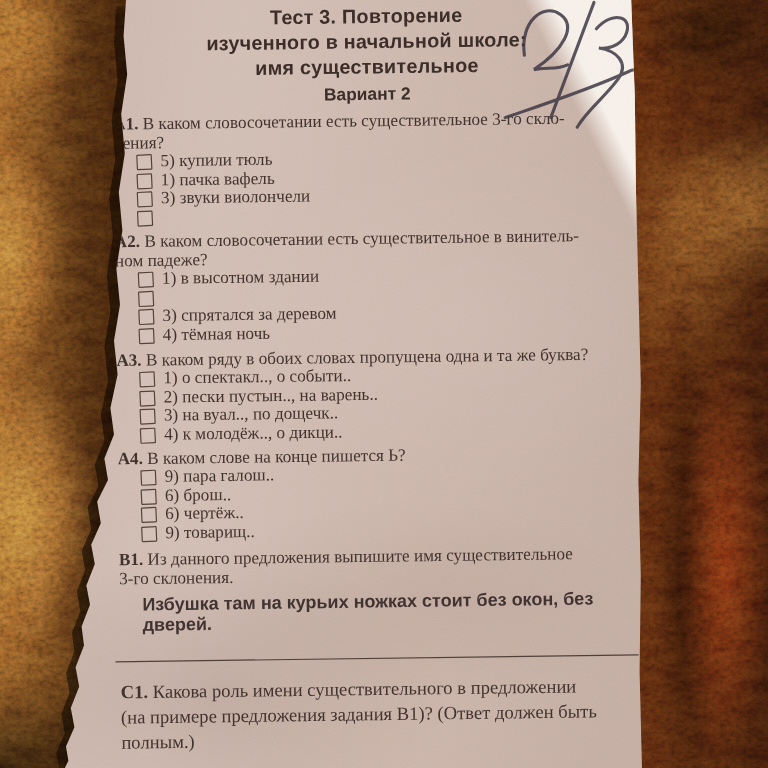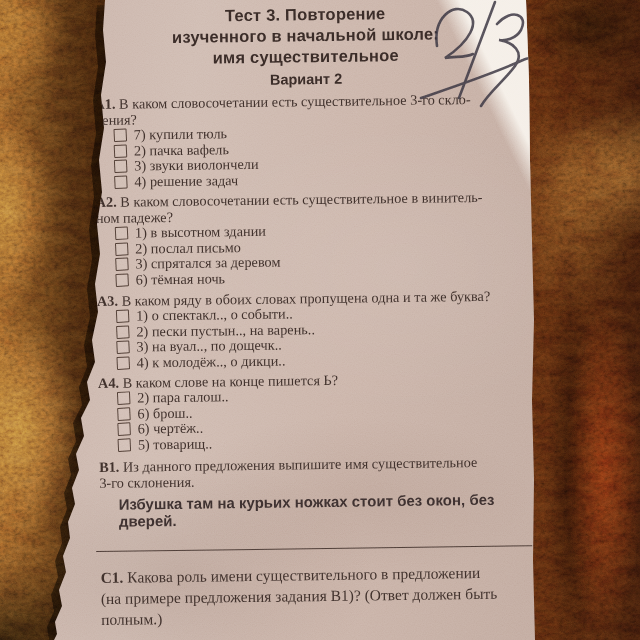--- a/index.html
+++ b/index.html
@@ -127,57 +127,55 @@
       <div class="variant">Вариант 2</div>
 
       <div class="q">
         <div class="q-header">
           <span class="qid">А1.</span>
           <span>В каком словосочетании есть существительное 3-го скло-</span><br>
           <span>нения?</span>
         </div>
         <div class="opt">
             <span class="box"></span>
-            <span>7) купили тюль</span>
-          </div>
-        <div class="opt">
-            <span class="box"></span>
-            <span>2) пачка вафель</span>
+            <span>5) купили тюль</span>
+          </div>
+        <div class="opt">
+            <span class="box"></span>
+            <span>1) пачка вафель</span>
           </div>
         <div class="opt">
             <span class="box"></span>
             <span>3) звуки виолончели</span>
           </div>
         <div class="opt">
             <span class="box"></span>
-            <span>4) решение задач</span>
           </div>
       </div>
 
       <div class="q">
         <div class="q-header">
           <span class="qid">А2.</span>
           <span>В каком словосочетании есть существительное в винитель-</span><br>
           <span>ном падеже?</span>
         </div>
         <div class="opt">
             <span class="box"></span>
             <span>1) в высотном здании</span>
           </div>
         <div class="opt">
             <span class="box"></span>
-            <span>2) послал письмо</span>
           </div>
         <div class="opt">
             <span class="box"></span>
             <span>3) спрятался за деревом</span>
           </div>
         <div class="opt">
             <span class="box"></span>
-            <span>6) тёмная ночь</span>
+            <span>4) тёмная ночь</span>
           </div>
       </div>
 
       <div class="q" style="margin-top:5px">
         <div class="q-header">
           <span class="qid">А3.</span>
           <span>В каком ряду в обоих словах пропущена одна и та же буква?</span>
         </div>
         <div class="opt">
             <span class="box"></span>
@@ -197,33 +195,33 @@
           </div>
       </div>
 
       <div class="q">
         <div class="q-header">
           <span class="qid">А4.</span>
           <span>В каком слове на конце пишется Ь?</span>
         </div>
         <div class="opt">
             <span class="box"></span>
-            <span>2) пара галош..</span>
+            <span>9) пара галош..</span>
           </div>
         <div class="opt">
             <span class="box"></span>
             <span>6) брош..</span>
           </div>
         <div class="opt">
             <span class="box"></span>
             <span>6) чертёж..</span>
           </div>
         <div class="opt">
             <span class="box"></span>
-            <span>5) товарищ..</span>
+            <span>9) товарищ..</span>
           </div>
       </div>
 
       <div class="q" style="margin-top:6px">
         <div class="q-header">
           <span class="qid">В1.</span>
           <span>Из данного предложения выпишите имя существительное</span><br>
           <span>3-го склонения.</span>
         </div>
         <div class="b1-sentence">

